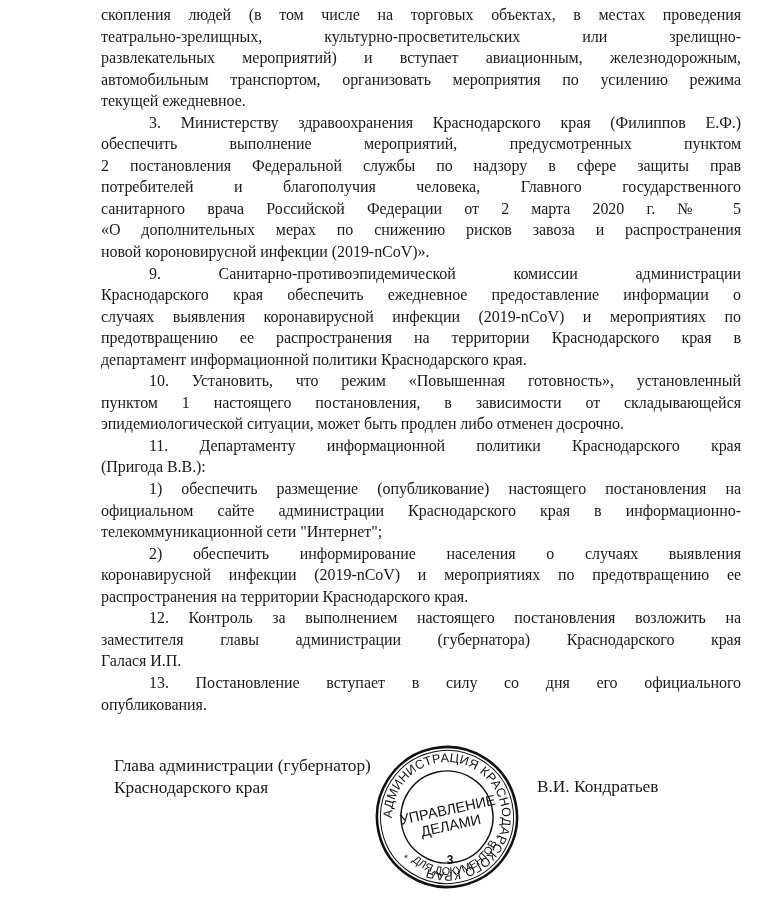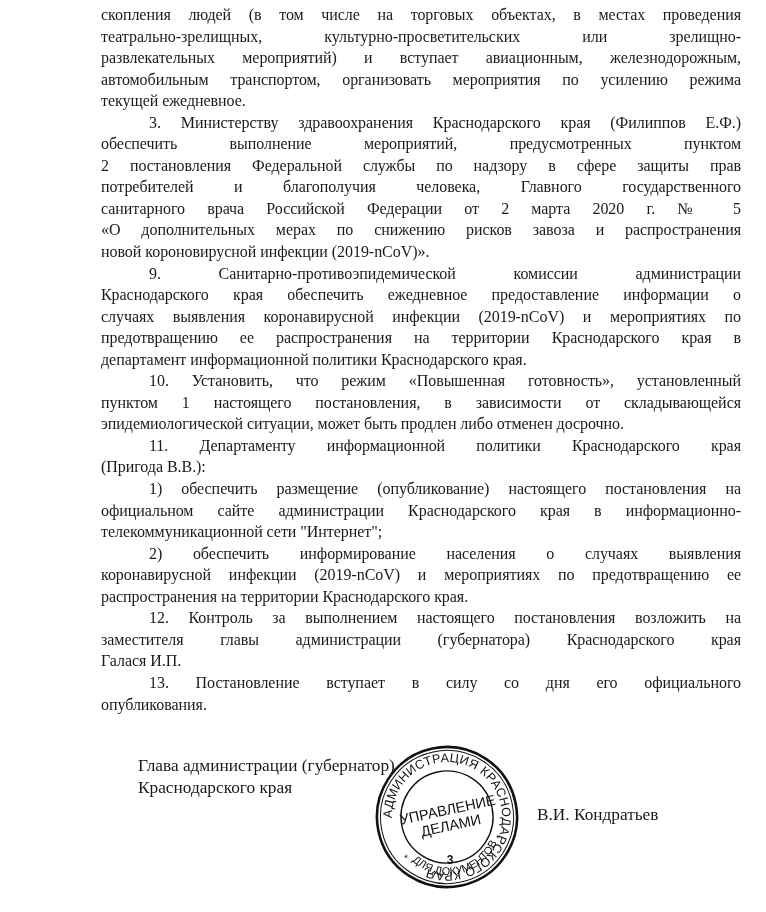--- a/index.html
+++ b/index.html
@@ -9,22 +9,22 @@
   }
   .page { position: absolute; left: 101px; top: 4px; width: 640px; }
   .line {
     font-size: 16px; line-height: 21.55px; height: 21.55px; white-space: nowrap;
     text-align: justify; text-align-last: justify; letter-spacing: -0.05px;
     font-stretch: condensed;
   }
   .line.last { text-align-last: left; }
   .line.indent { padding-left: 48px; }
   .sig { position: absolute; font-size: 17.3px; line-height: 21.5px; white-space: nowrap; }
-  .sig-title { left: 114px; top: 755px; margin-left: 24px; }
-  .sig-name { left: 537px; top: 776px; margin-top: 28px; }
+  .sig-title { left: 114px; top: 755px; }
+  .sig-name { left: 537px; top: 776px; }
   .stamp { position: absolute; left: 372px; top: 742px; width: 150px; height: 150px; }
   .stamp svg text { font-family: "Liberation Sans", "DejaVu Sans", sans-serif; }
 </style>
 </head>
 <body>
 
 <div class="page">
 
   <div>
     <div class="line">скопления людей (в том числе на торговых объектах, в местах проведения</div>

